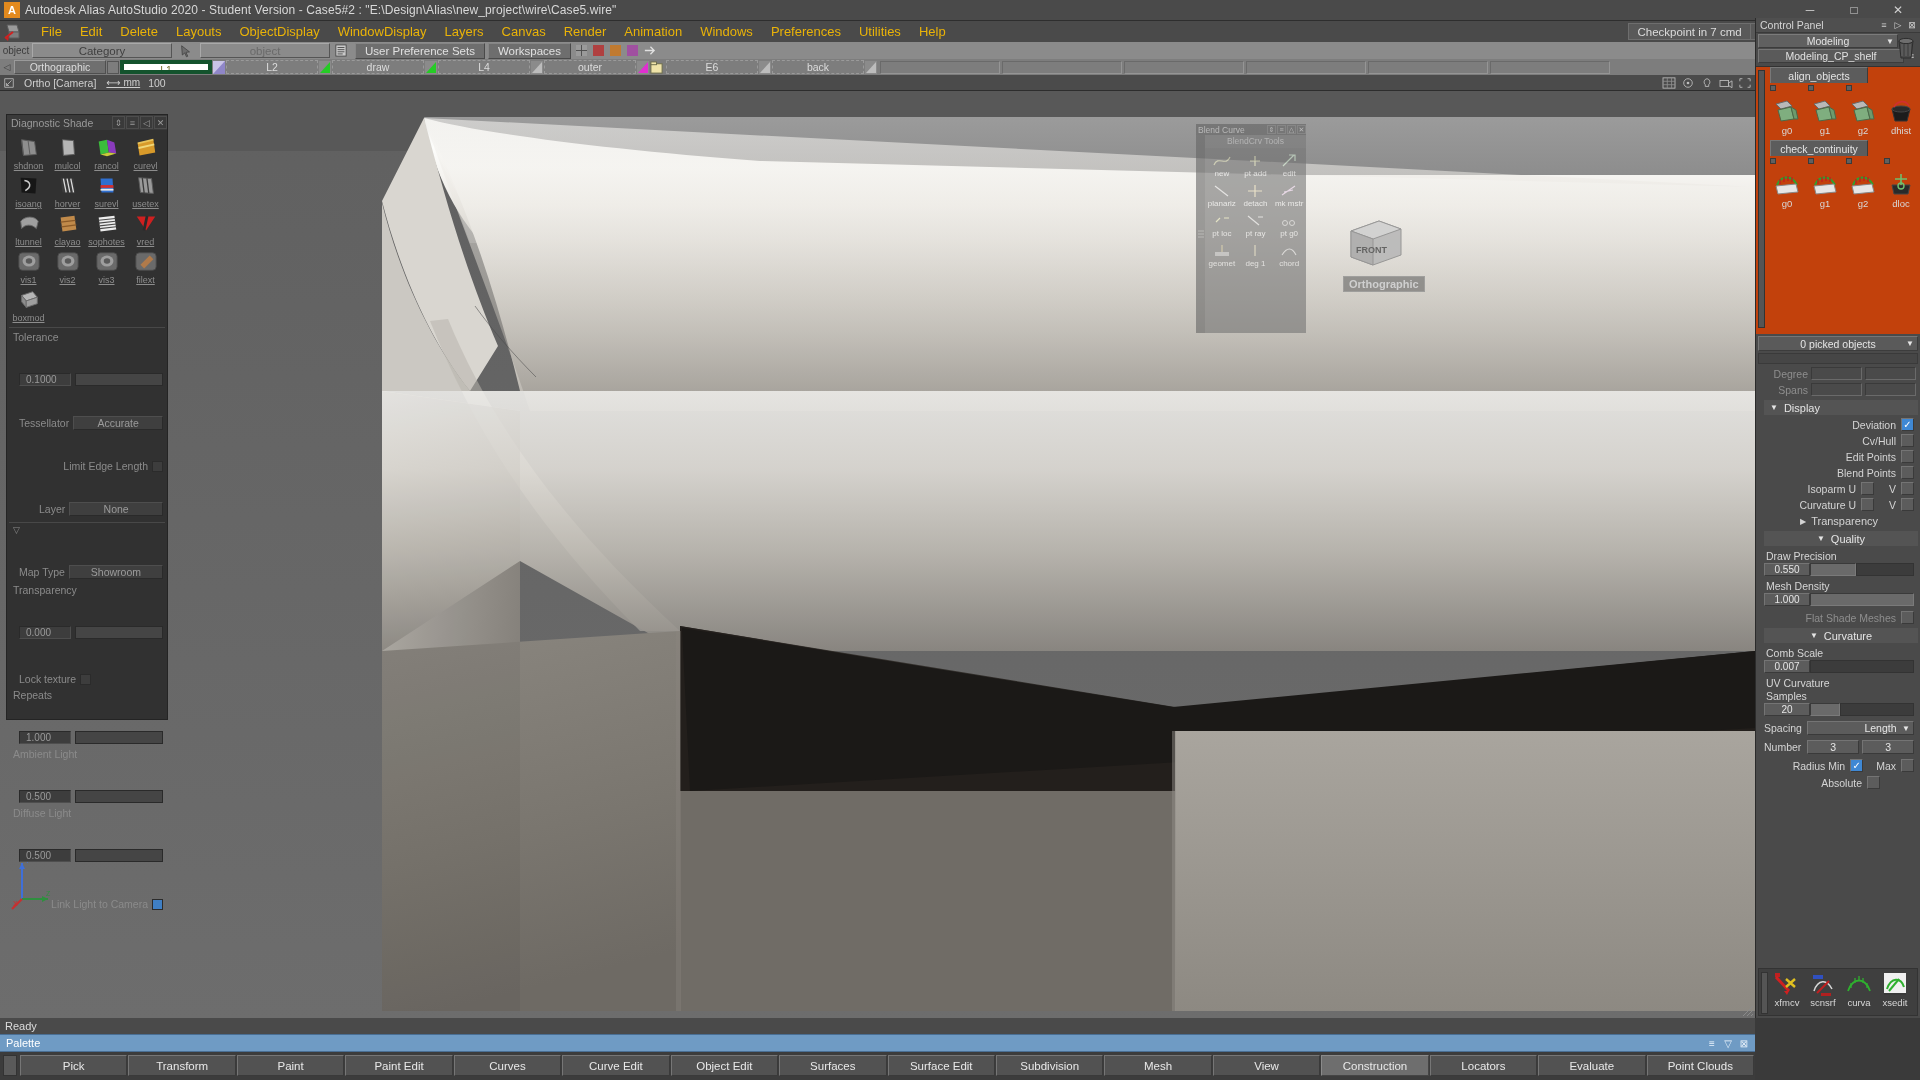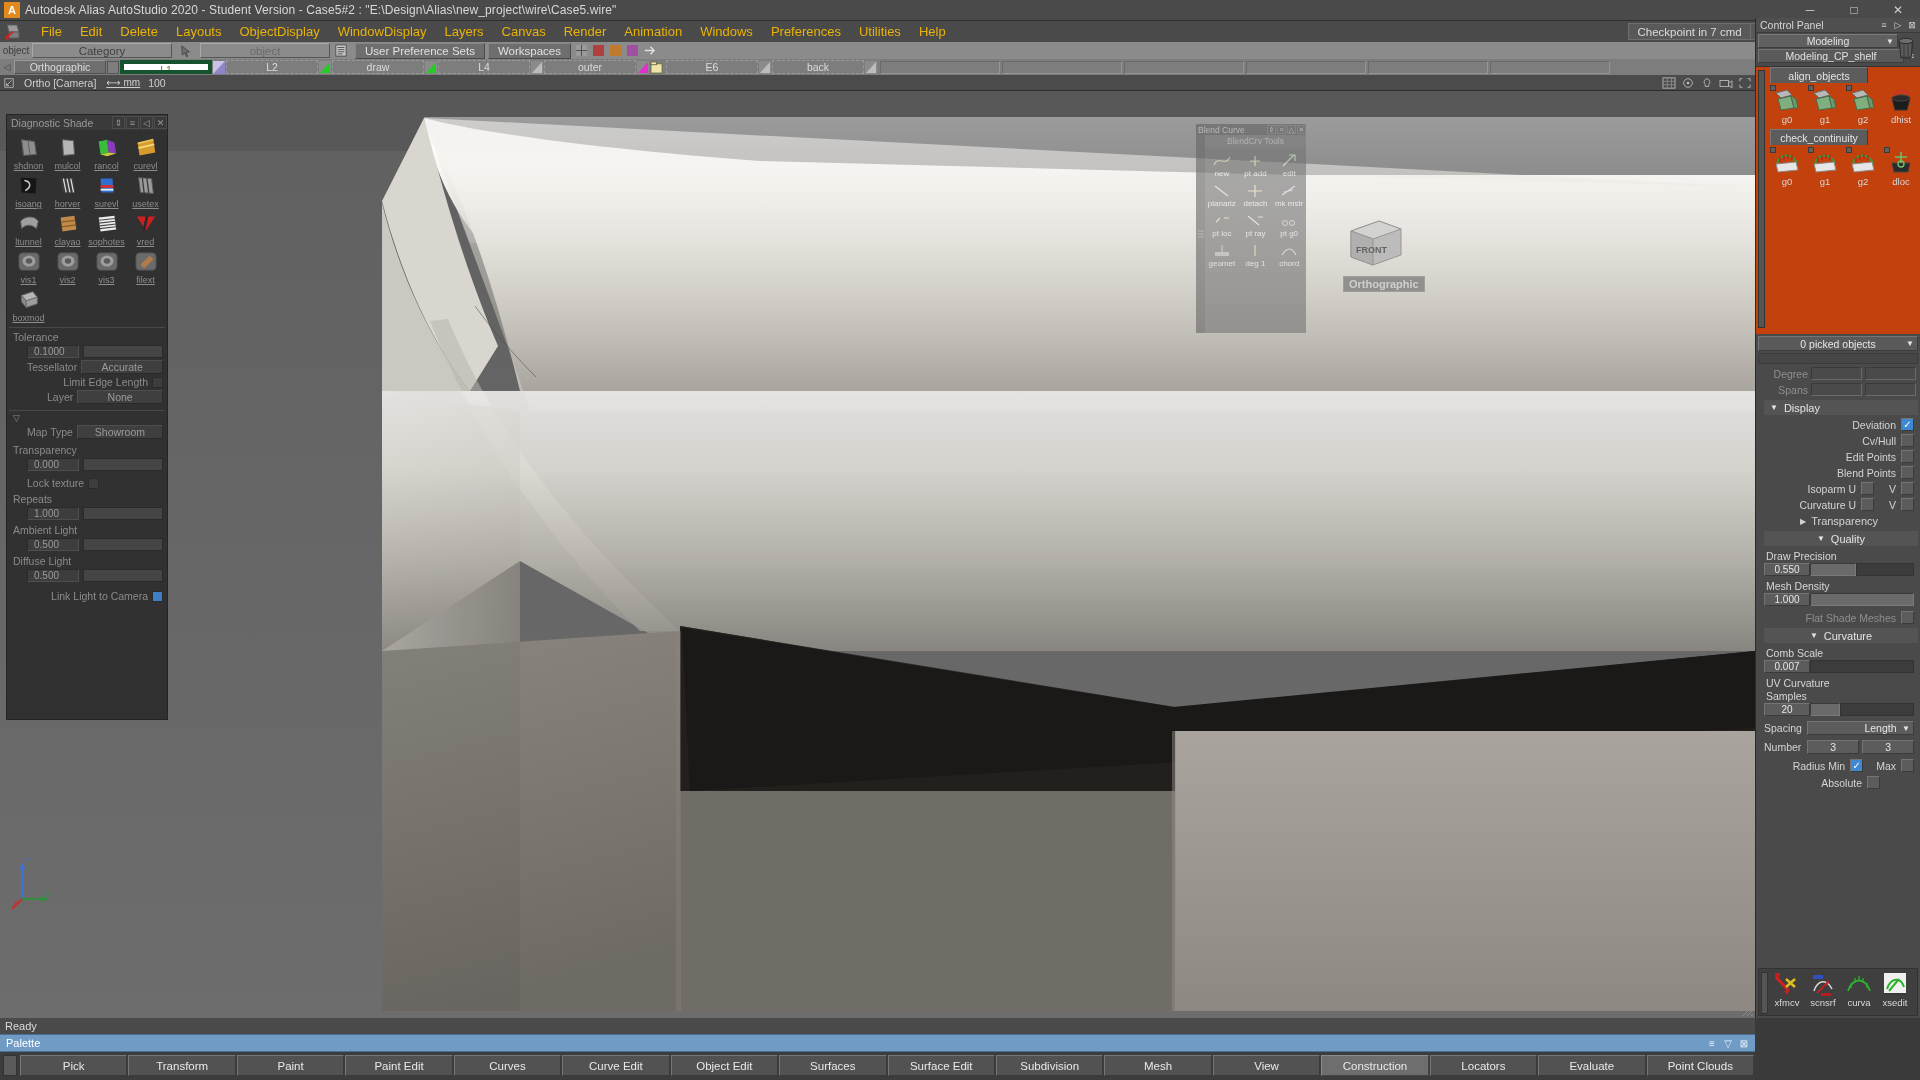--- a/index.html
+++ b/index.html
@@ -154,21 +154,21 @@
   }
   #diag-title .tb { margin-left:auto; display:flex; }
   #diag-title .tb span { width:13px;height:13px;display:flex;align-items:center;justify-content:center;
                          color:#9a9a9a;font-size:9px; border:1px solid #4d4d4d; margin-left:1px;}
   .tool-grid { display:grid; grid-template-columns:repeat(4,1fr); padding:4px 2px 0 2px;}
   .tool-cell { display:flex; flex-direction:column; align-items:center; padding:2px 0 1px 0;}
   .tool-ico { width:26px;height:24px; }
   .tool-lbl { color:#8d8d8d; font-size:9px; margin-top:1px; white-space:nowrap;text-decoration:underline; }
   #diag-sep { height:1px; background:#484848; margin:3px 2px 0 2px;}
   .pf-lbl { color:#8b8b8b; font-size:10.5px; }
-  .pf-row { display:flex; align-items:center; padding:2px 4px 0 20px; gap:4px;}
+  .pf-row { display:flex; align-items:center; padding:2px 4px 0 12px; gap:4px;margin-top:28px;}
   .pf-field {
     height:13px; background:#3d3d3d; color:#9a9a9a; font-size:10px;
     display:flex; align-items:center; padding-left:6px;
     border:1px solid; border-color:#2a2a2a #4e4e4e #4e4e4e #2a2a2a;
   }
   .pf-slider { height:13px; background:#454545; border:1px solid #2a2a2a; flex:1;}
   .pf-drop {
     height:14px; background:#3f3f3f; color:#9b9b9b; font-size:10.5px;
     display:flex;align-items:center;justify-content:center; flex:1;
     border:1px solid; border-color:#4e4e4e #2a2a2a #2a2a2a #4e4e4e;
@@ -239,21 +239,21 @@
   #cp-shelf-area { position:relative; margin-top:3px; height:268px; background:#c2410c;
                    border-top:1px solid #333; }
   #cp-scroll-l { position:absolute; left:2px; top:3px; width:7px; height:258px;
                  background:#555; border:1px solid #333;}
   .shelf-tab {
     margin-left:14px; width:98px; height:16px; background:#5c5c5c;
     color:#e4e4e4; font-size:10.5px; display:flex;align-items:center;justify-content:center;
     border:1px solid; border-color:#787878 #3c3c3c #3c3c3c #787878; border-bottom:none;
   }
   .shelf-grid { display:grid; grid-template-columns:repeat(4, 38px); margin-left:12px; }
-  .shelf-cell { display:flex; flex-direction:column; align-items:center; padding-top:4px; position:relative;}
+  .shelf-cell { display:flex; flex-direction:column; align-items:center; padding-top:15px; position:relative;}
   .shelf-ico { width:30px; height:26px; }
   .shelf-lbl { color:#d8d8d8; font-size:9.5px; margin-top:1px;}
   .shelf-dot { position:absolute; left:2px; top:2px; width:6px;height:6px;background:#606060;border:1px solid #3a3a3a;}
 
   #picked-bar {
     margin:2px 2px 0 2px; height:15px; background:#5a5a5a; color:#e6e6e6;
     font-size:10.5px; display:flex;align-items:center;justify-content:center; position:relative;
     border:1px solid; border-color:#767676 #3c3c3c #3c3c3c #767676;
   }
   #picked-bar .caret{position:absolute;right:3px;font-size:8px;}

